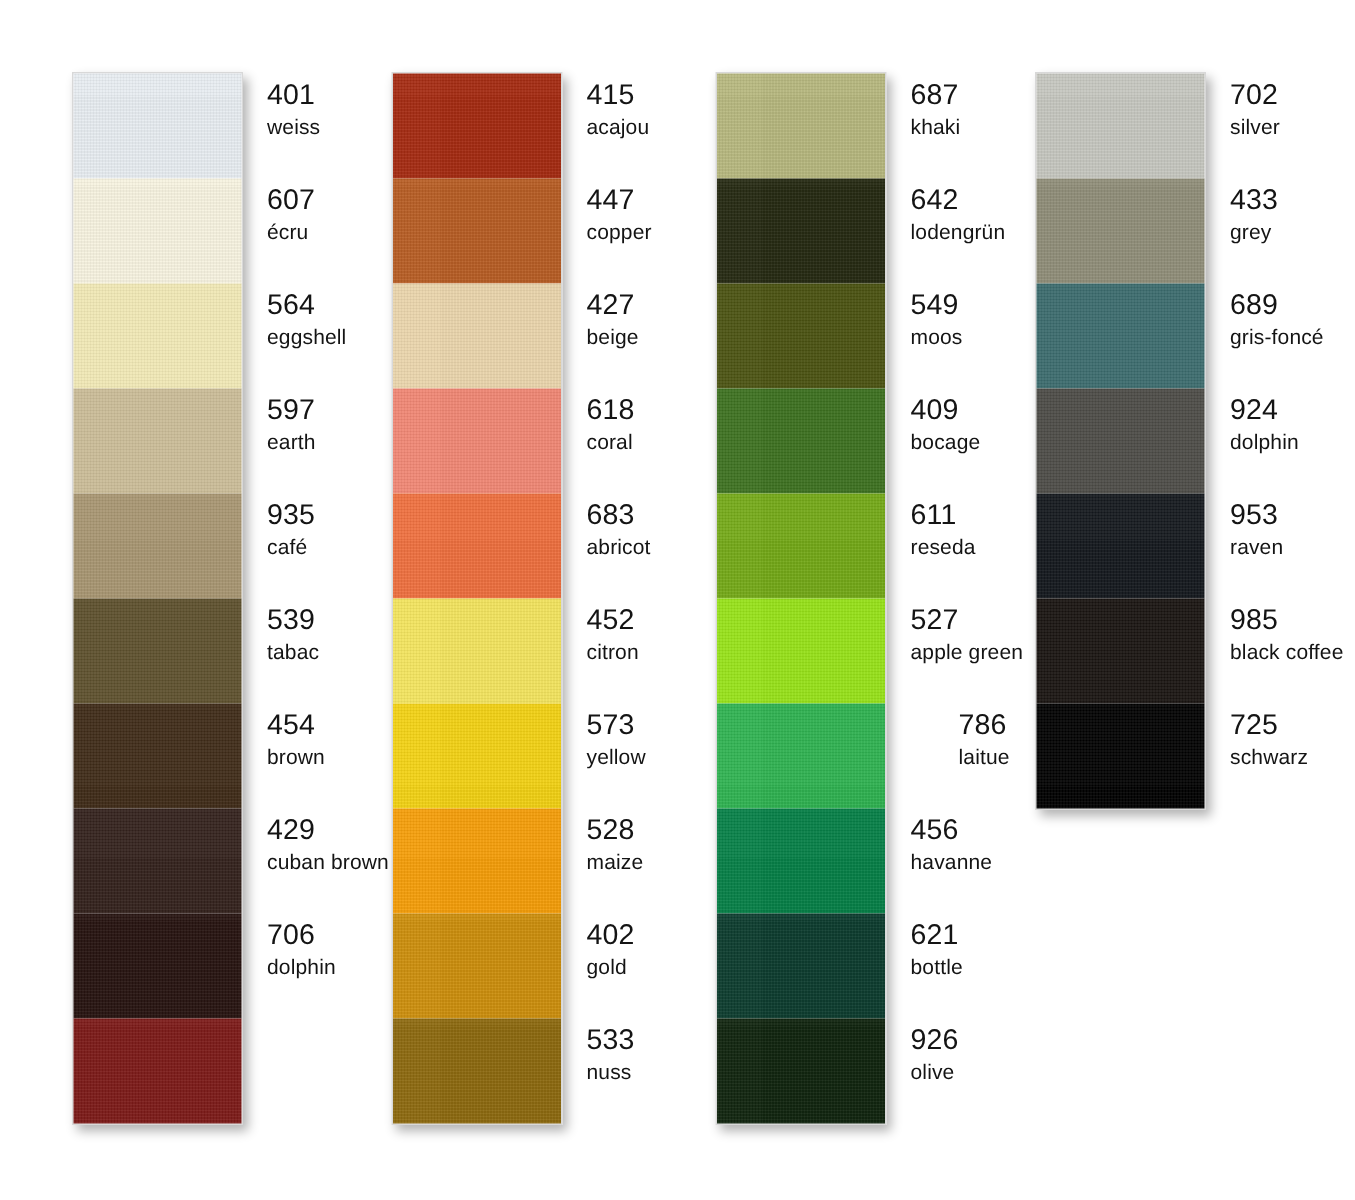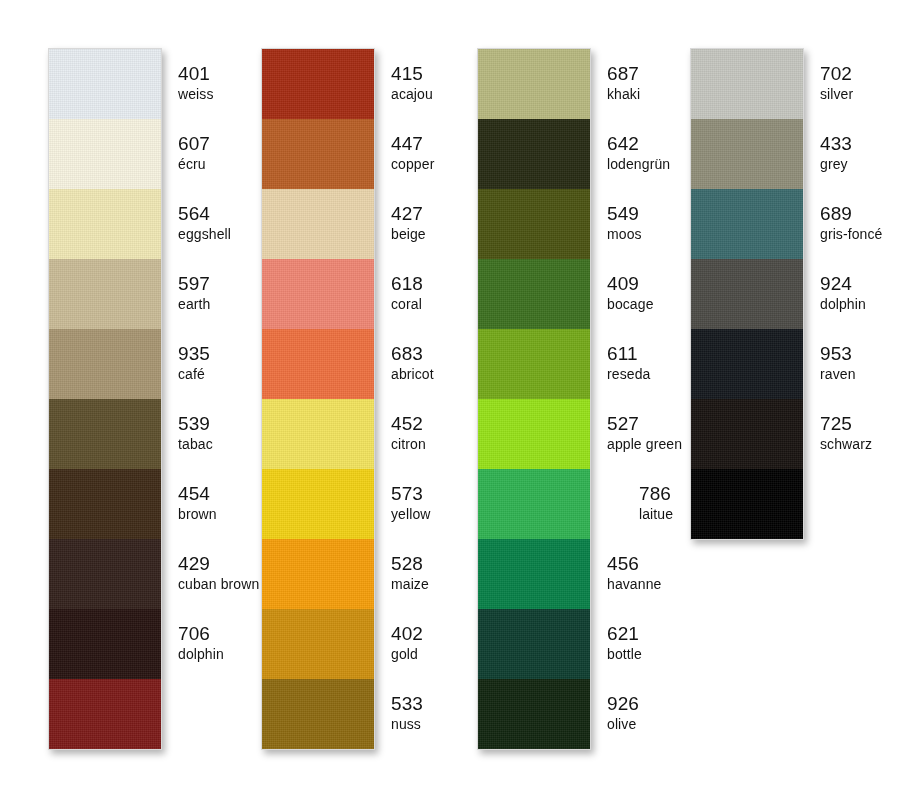--- a/index.html
+++ b/index.html
@@ -41,21 +41,21 @@
     content: "";
     position: absolute;
     inset: 0;
     background-image:
       repeating-linear-gradient(0deg, rgba(255,255,255,0.045) 0px, rgba(255,255,255,0.045) 1px, rgba(0,0,0,0.035) 1px, rgba(0,0,0,0.035) 2px),
       repeating-linear-gradient(90deg, rgba(255,255,255,0.035) 0px, rgba(255,255,255,0.035) 1px, rgba(0,0,0,0.03) 1px, rgba(0,0,0,0.03) 2px);
     pointer-events: none;
   }
   .labels {
     position: absolute;
-    top: 48px;
+    top: 38px;
   }
   .label-block {
     height: 70px;
     padding-left: 12px;
     box-sizing: border-box;
     display: flex;
     flex-direction: column;
     justify-content: center;
     align-items: flex-start;
     color: #141414;
@@ -266,17 +266,21 @@
       </div>
       <div class="label-block" style="height: 70px;">
         <div class="code">924</div>
         <div class="cname">dolphin</div>
       </div>
       <div class="label-block" style="height: 70px;">
         <div class="code">953</div>
         <div class="cname">raven</div>
       </div>
       <div class="label-block" style="height: 70px;">
+        <div class="code">985</div>
+        <div class="cname">black coffee</div>
+      </div>
+      <div class="label-block" style="height: 70px;">
         <div class="code">725</div>
         <div class="cname">schwarz</div>
       </div>
     </div>
   </div>
 
 </body></html>

